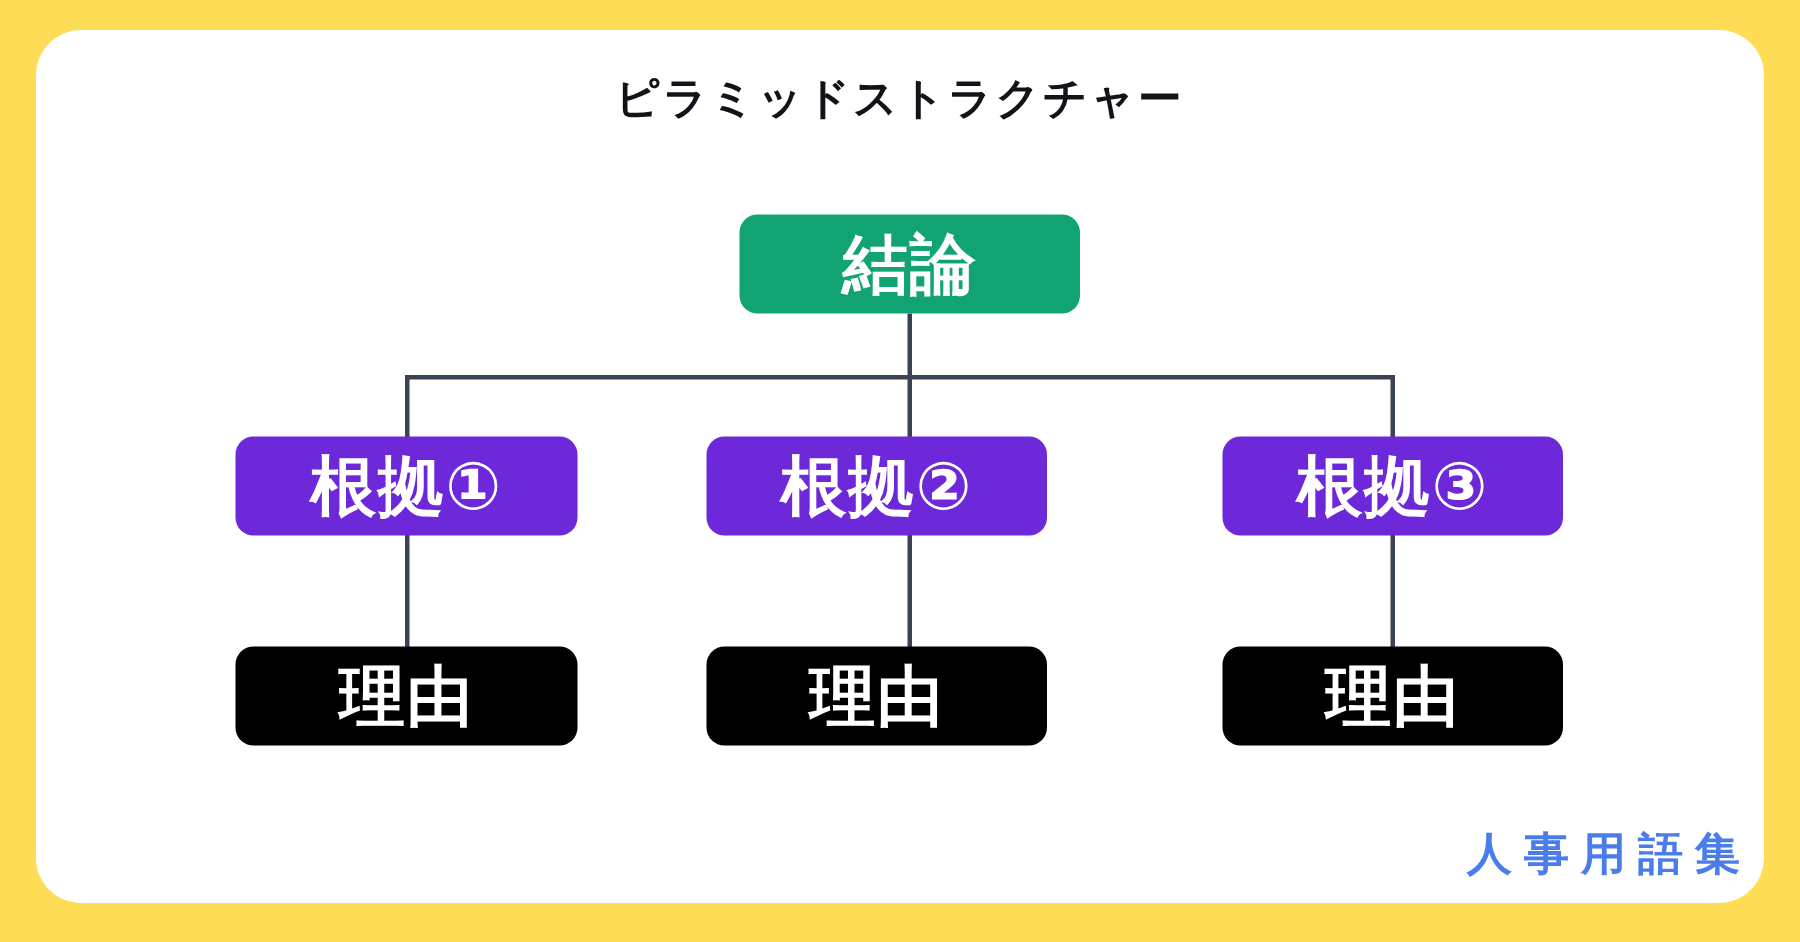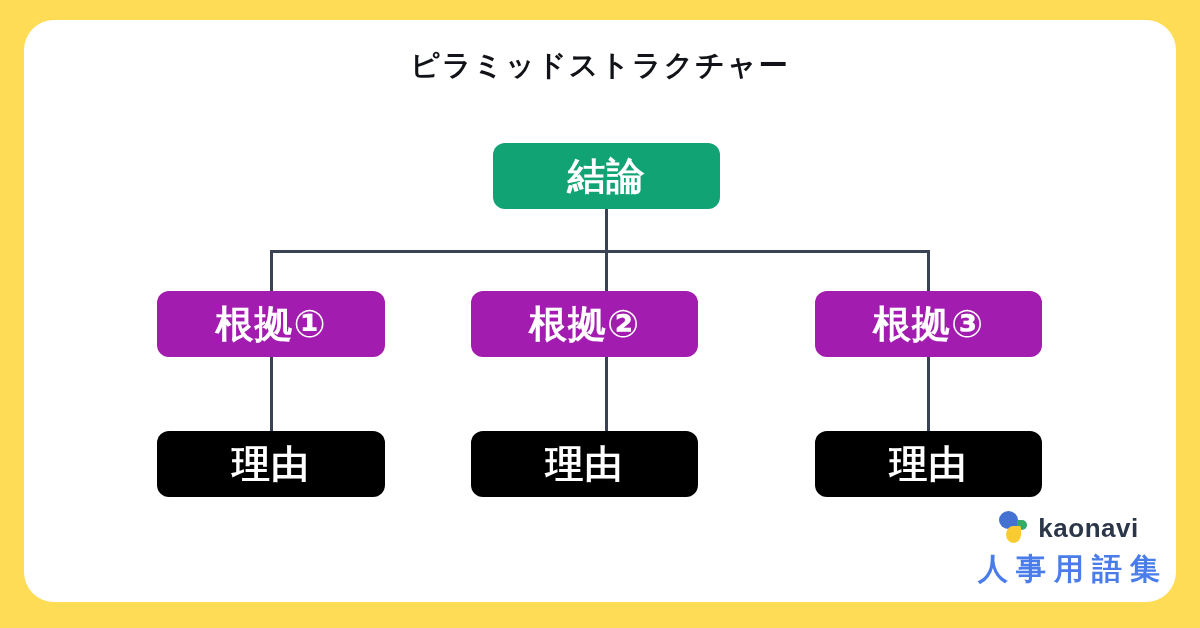--- a/index.html
+++ b/index.html
@@ -34,26 +34,26 @@
     pointer-events: none;
   }
   .node {
     position: absolute;
     height: 66px;
     border-radius: 12px;
     display: flex;
     align-items: center;
     justify-content: center;
     color: #ffffff;
-    font-size: 38px;
+    font-size: 44px;
     font-weight: 700;
     letter-spacing: 1px;
   }
   .node-conclusion { background: #12A375; left: 493px; top: 143px; width: 227px; }
-  .node-ground     { background: #a21caf; top: 291px; width: 227px; }
+  .node-ground     { background: #6d28d9; top: 291px; width: 227px; }
   .node-reason     { background: #000000; top: 431px; width: 227px; }
   .col-0 { left: 157px; width: 228px; }
   .col-1 { left: 471px; }
   .col-2 { left: 815px; }
 
   .brand {
     position: absolute;
     right: 40px; bottom: 38px;
     display: flex;
     flex-direction: column;
@@ -125,22 +125,14 @@
 
 <div class="node node-ground col-0">根拠①</div>
 <div class="node node-ground col-1">根拠②</div>
 <div class="node node-ground col-2">根拠③</div>
 
 <div class="node node-reason col-0">理由</div>
 <div class="node node-reason col-1">理由</div>
 <div class="node node-reason col-2">理由</div>
 
 <div class="brand">
-  <div class="brand-top">
-    <div class="brand-mark">
-      <div class="mark-blue"></div>
-      <div class="mark-green"></div>
-      <div class="mark-yellow"></div>
-    </div>
-    <div class="brand-name">kaonavi</div>
-  </div>
   <div class="brand-tagline">人事用語集</div>
 </div>
 
 </body></html>

